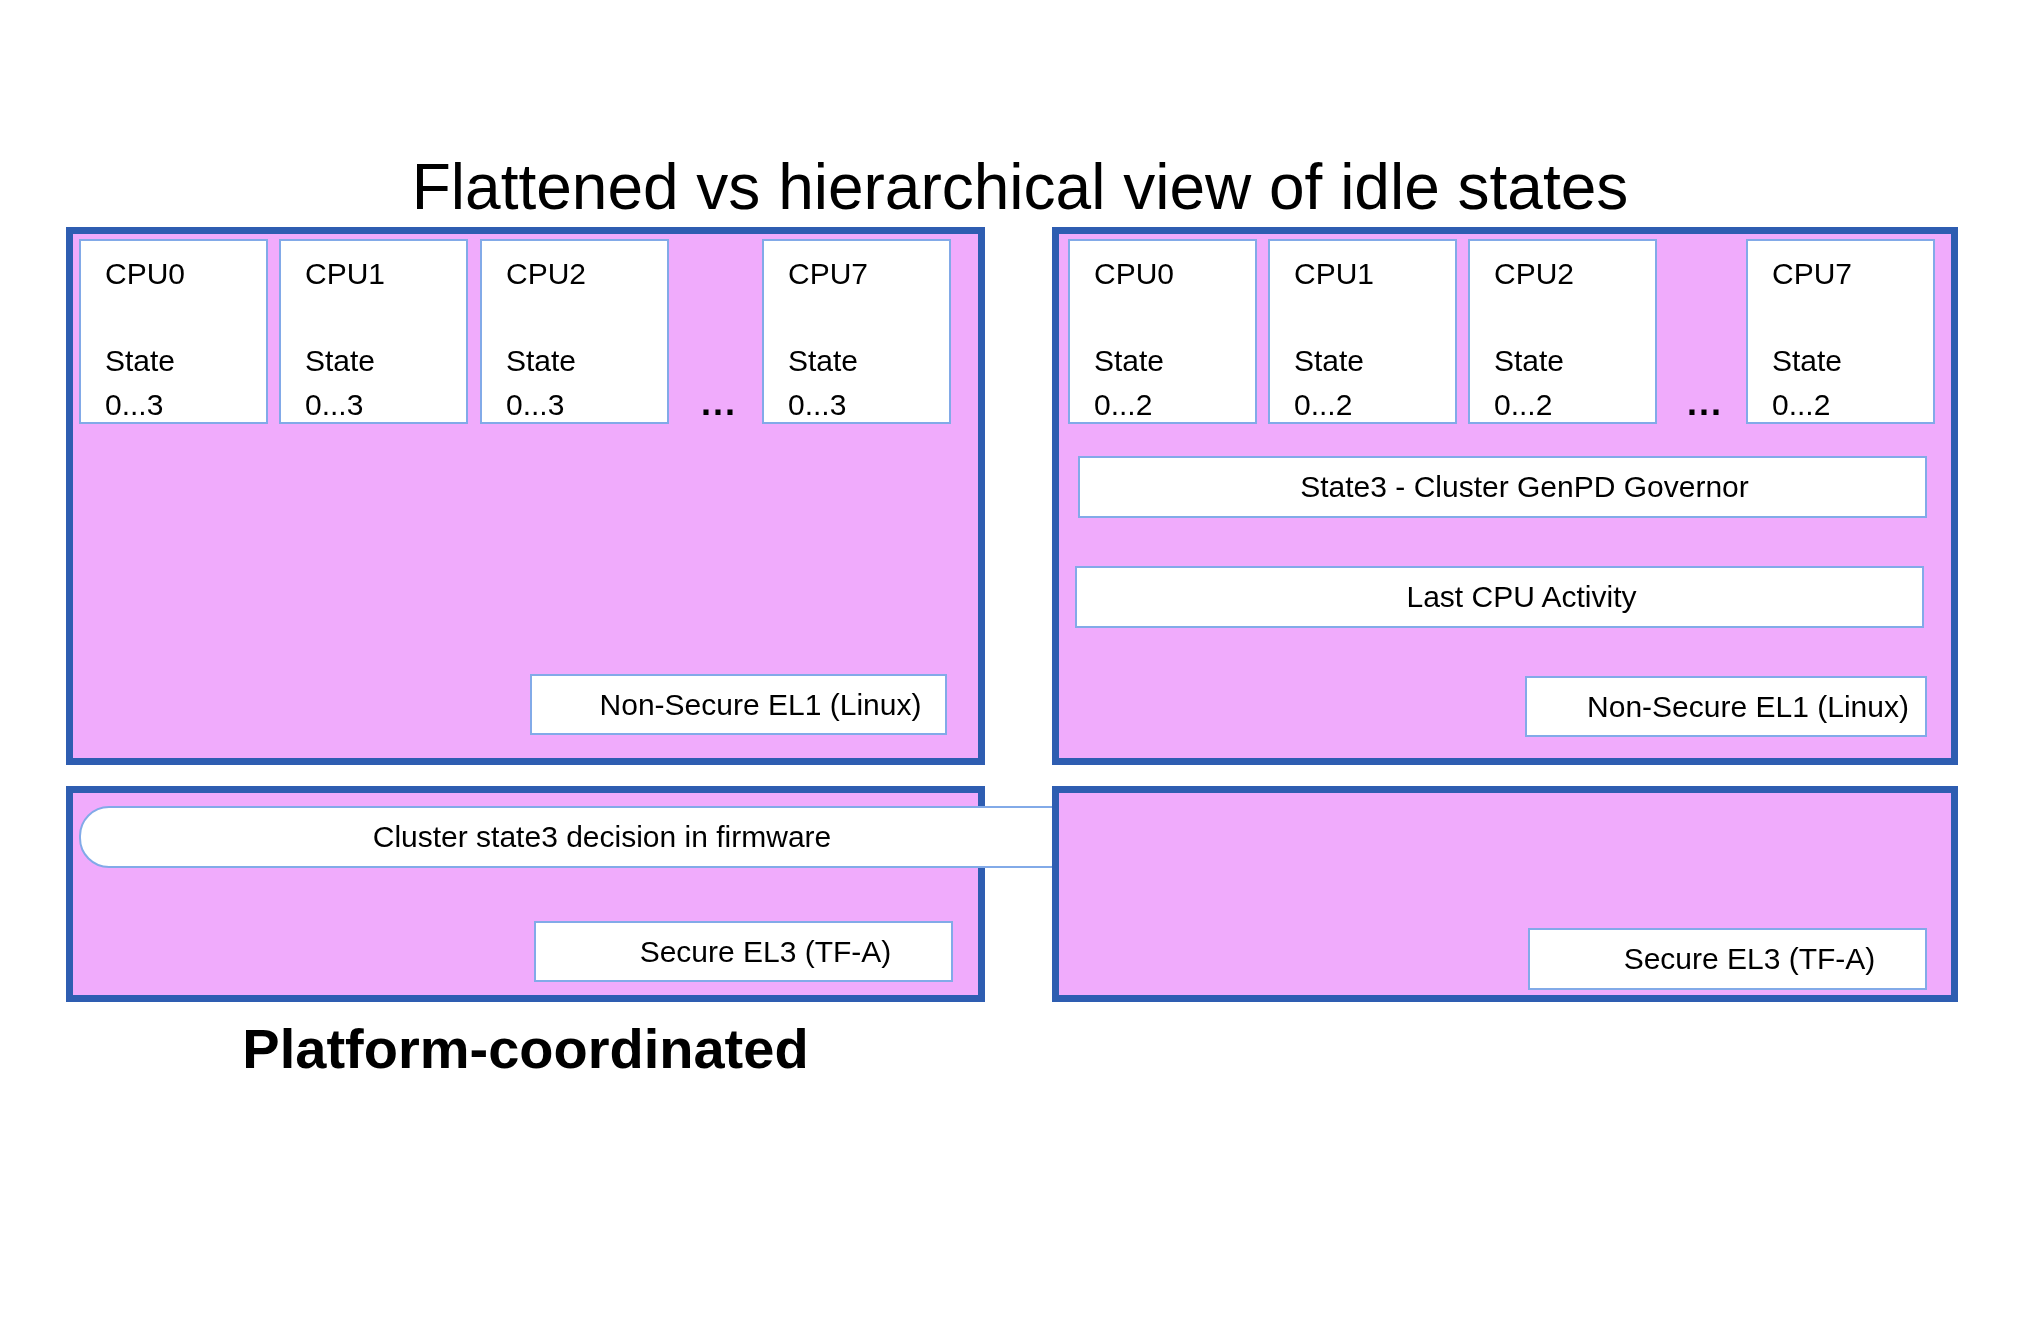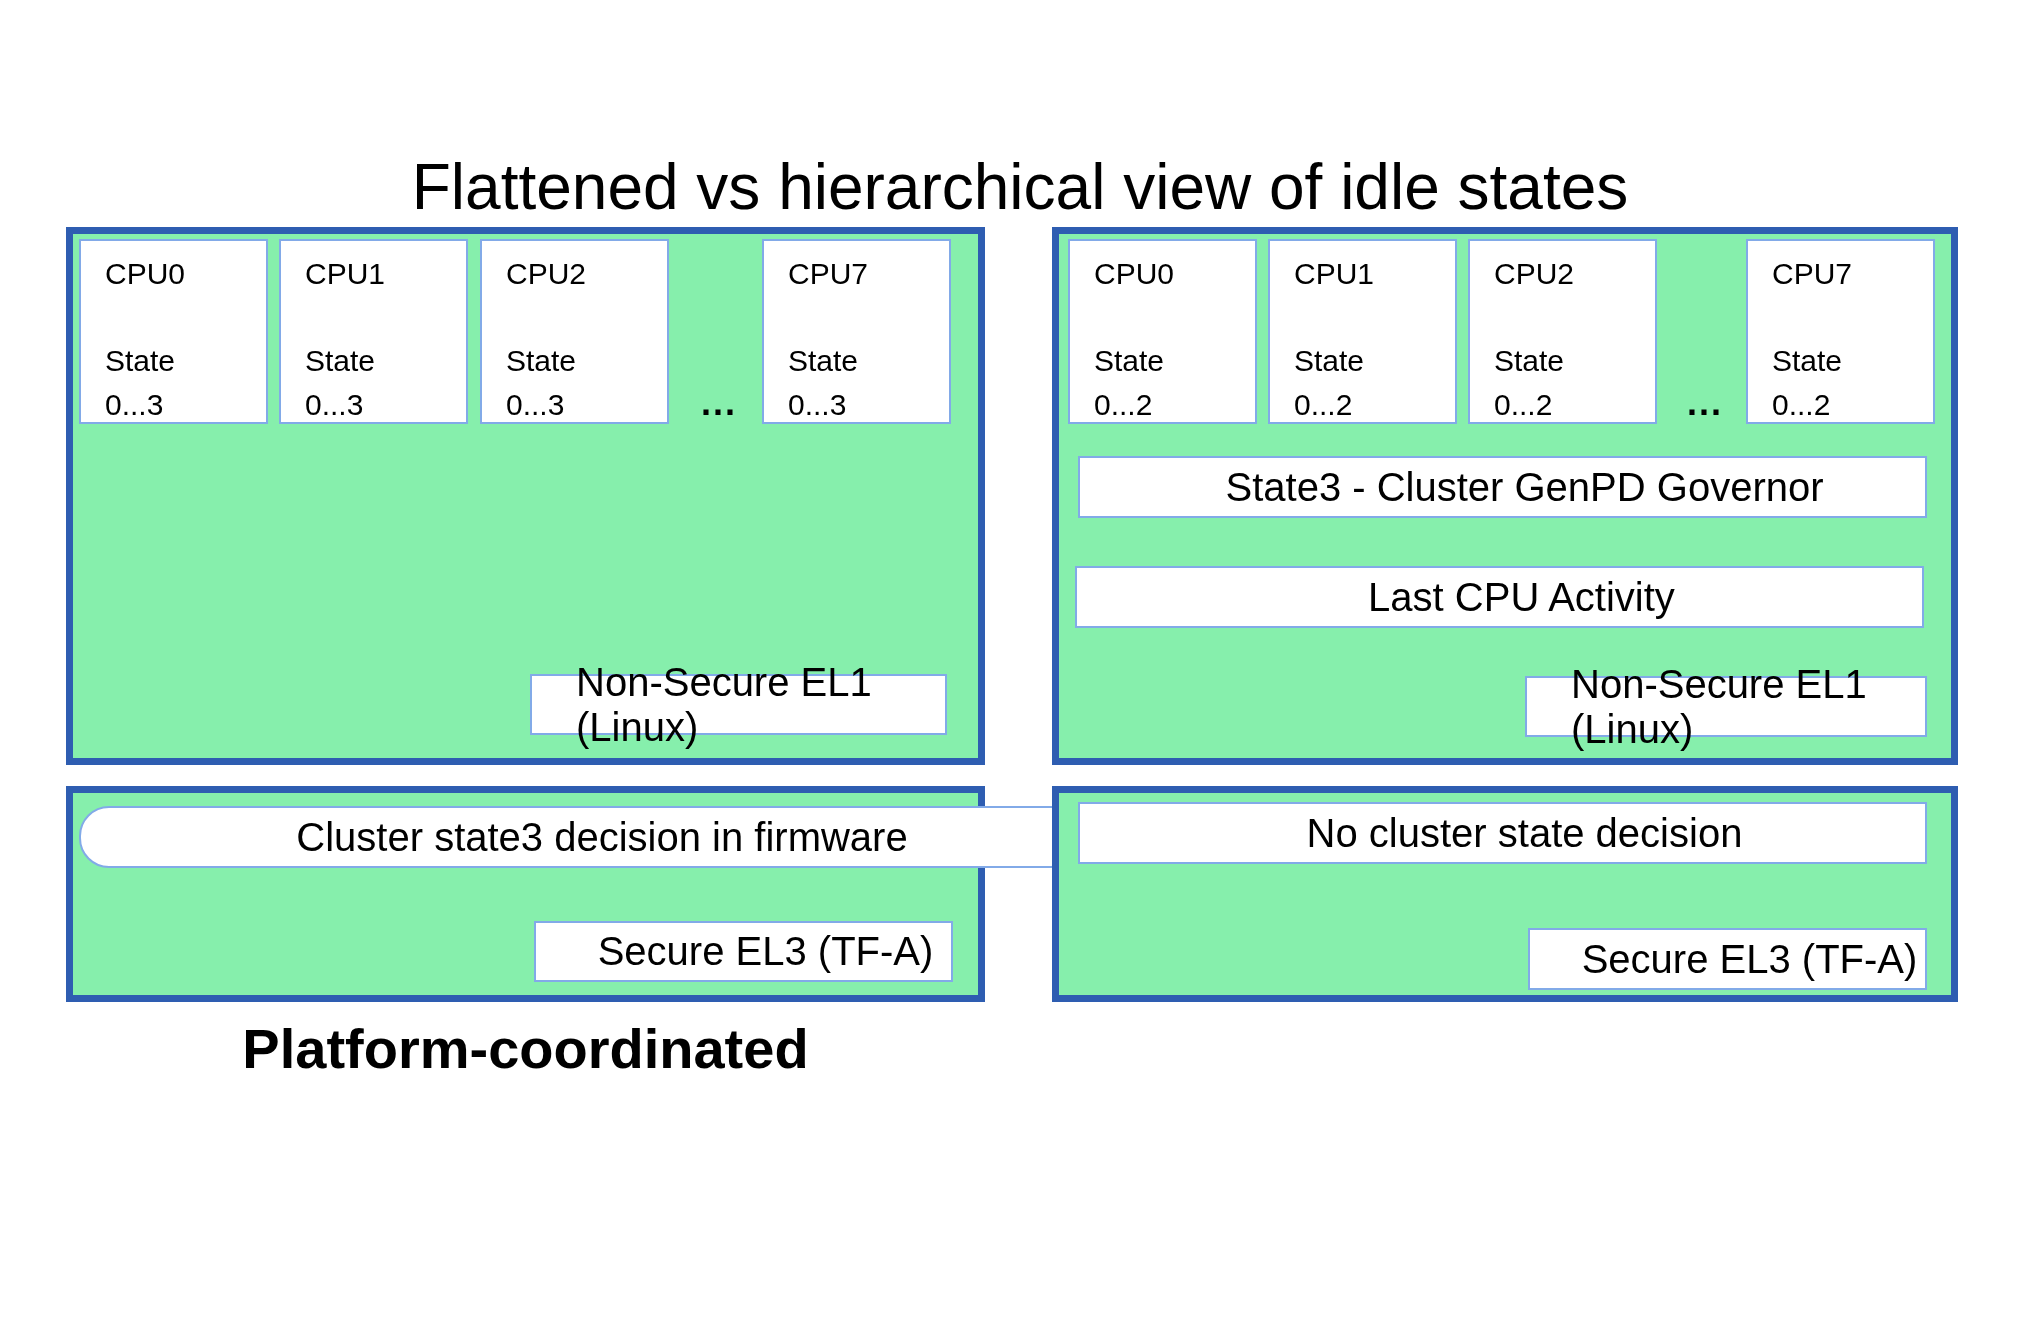--- a/index.html
+++ b/index.html
@@ -16,32 +16,32 @@
     color:var(--text);
     overflow:hidden;
   }
   .title{
     position:absolute;top:128px;left:0;width:2040px;
     text-align:center;font-size:64px;line-height:1.1;margin-top:24px;
   }
   .panel{
     position:absolute;
     border:7px solid var(--panel-border);
-    box-sizing:border-box;background:#86efac;
+    box-sizing:border-box;background:#f0abfc;
   }
   #panel-a1{left:66px;top:227px;width:919px;height:538px;}
   #panel-a2{left:66px;top:786px;width:919px;height:216px;}
   #panel-b1{left:1052px;top:227px;width:906px;height:538px;}
   #panel-b2{left:1052px;top:786px;width:906px;height:216px;}
   .box{
     position:absolute;
     border:2px solid var(--box-border);
     box-sizing:border-box;background:#ffffff;
     display:flex;align-items:center;justify-content:center;
-    font-size:40px;text-align:left;padding-left:44px;
+    font-size:30px;text-align:left;padding-left:44px;
   }
   .cpu-box{
     position:absolute;top:5px;
     width:189px;height:185px;
     border:2px solid var(--box-border);
     box-sizing:border-box;background:#ffffff;
     font-size:30px;
   }
   .cpu-name{position:absolute;left:24px;top:16px;}
   .cpu-state{position:absolute;left:24px;top:98px;line-height:44px;}
@@ -145,18 +145,17 @@
         <div>State</div>
         <div>0...2</div>
       </div>
     </div>
     <div class="box" id="box-b-governor">State3 - Cluster GenPD Governor</div>
     <div class="box" id="box-b-activity">Last CPU Activity</div>
     <div class="box" id="box-b-el1">Non-Secure EL1 (Linux)</div>
   </div>
 
   <div class="panel" id="panel-b2">
-    <div class="box" id="box-b-decision">No cluster state decision</div>
     <div class="box" id="box-b-el3">Secure EL3 (TF-A)</div>
   </div>
 
 
 </div>
 
 </body></html>

